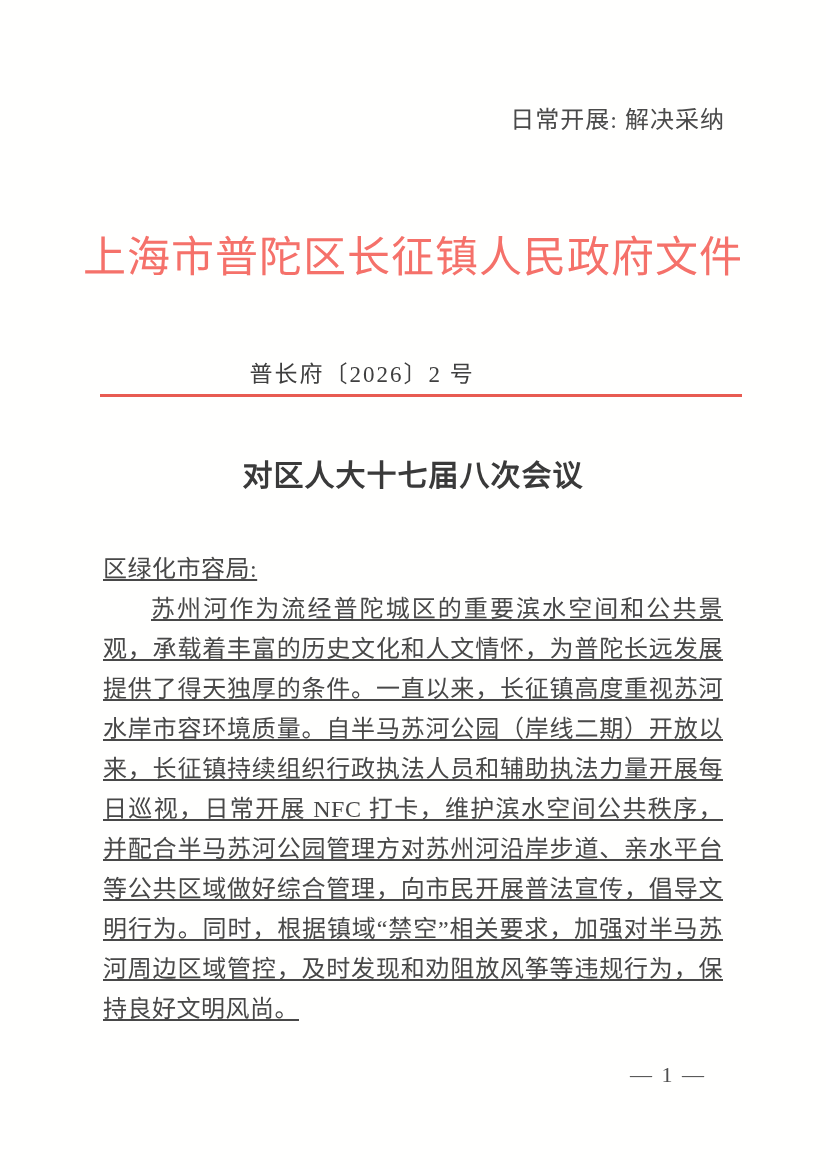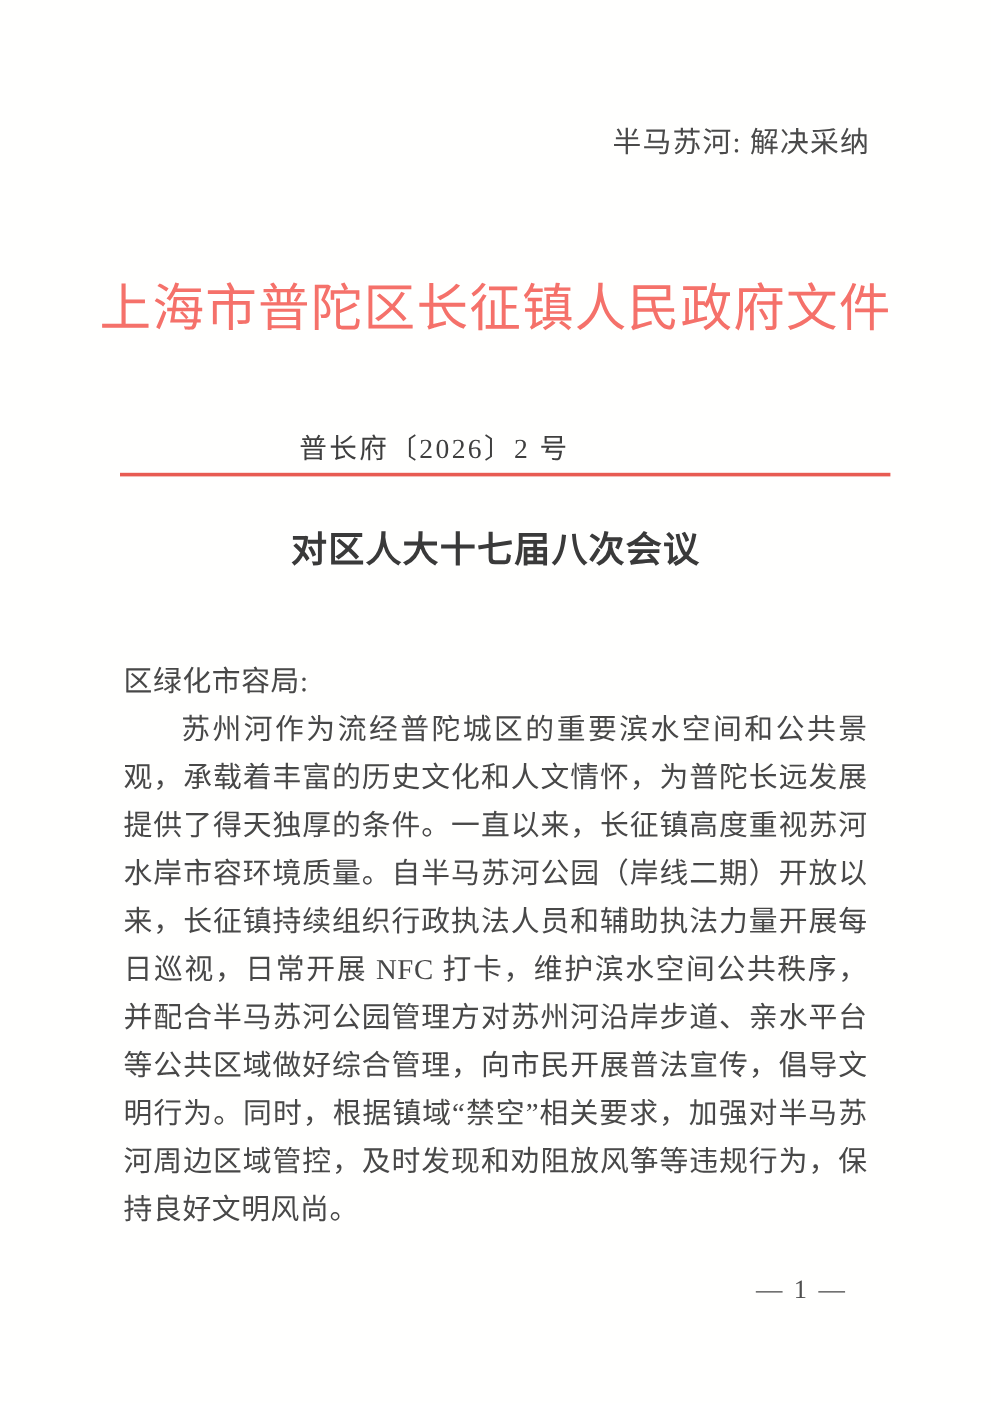--- a/index.html
+++ b/index.html
@@ -59,21 +59,21 @@
     left: 100px;
     width: 642px;
     height: 3px;
     background: #e85b52;
     border: none;
     margin: 0;
   }
   
   .doc-title {
     position: absolute;
-    top: 438px;
+    top: 455px;
     left: 0;
     width: 826px;
     text-align: center;
     font-size: 30px;
     font-weight: bold;
     color: #3a3a3a;
     line-height: 42px;
     letter-spacing: 1px;
     margin: 0;
   }
@@ -81,20 +81,21 @@
   .doc-body {
     position: absolute;
     top: 549px;
     left: 103px;
     width: 620px;
     font-size: 24px;
     line-height: 40px;
     text-align: justify;
     color: #484848;
     letter-spacing: 0.5px;
+    text-decoration: underline;
   }
   .doc-body p {
     margin: 0;
   }
   .doc-body p.indented {
     text-indent: 2em;
   }
   
   .page-number {
     position: absolute;
@@ -105,21 +106,21 @@
     letter-spacing: 2px;
     white-space: nowrap;
   }
 </style>
 </head>
 <body>
 
 <div class="page">
 
   <div class="header-meta">
-    <div>半马苏河: 解决采纳</div>
+    <div>日常开展: 解决采纳</div>
   </div>
 
   <div class="masthead-title">上海市普陀区长征镇人民政府文件</div>
 
   <div class="doc-number">普长府〔2026〕2 号</div>
 
   <div class="red-divider"></div>
 
   <h1 class="doc-title">
     <div>对区人大十七届八次会议</div>

